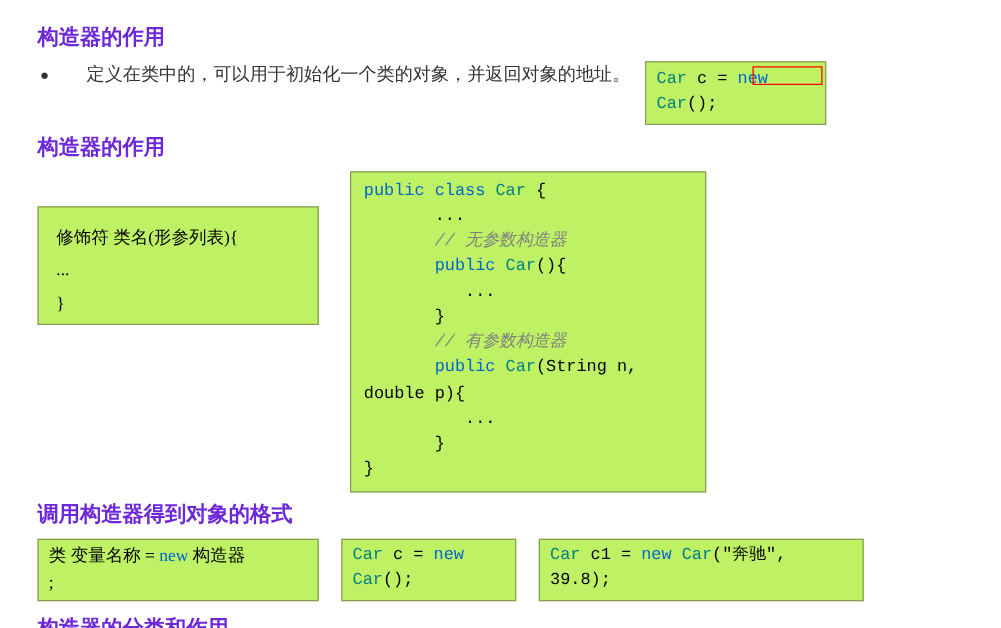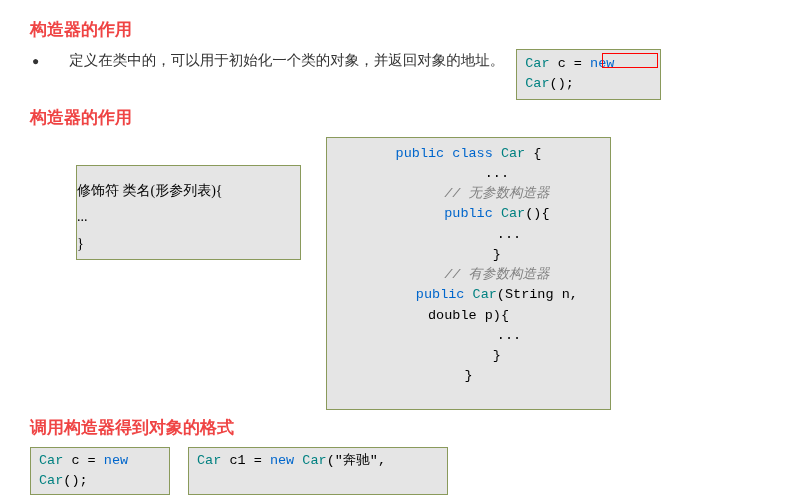--- a/index.html
+++ b/index.html
@@ -1,30 +1,30 @@
 <!DOCTYPE html>
 <html><head>
   <meta charset="utf-8">
   <style>
     * { margin: 0; padding: 0; box-sizing: border-box; }
     body { font-family: "Microsoft YaHei", Arial, sans-serif; background: #fff; width: 801px; padding: 12px 20px 0 30px; position: relative; }
-    .heading { font-weight: bold; font-size: 17px; color: #ef4444; margin-bottom: 8px; margin-top: 6px; }
+    .heading { font-weight: bold; font-size: 17px; color: #6d28d9; margin-bottom: 8px; margin-top: 6px; }
     .row1 { display: flex; align-items: flex-start; gap: 12px; margin-bottom: 4px; }
     .bullet-line { display: flex; align-items: baseline; font-size: 14.5px; color: #333; margin-left: 2px; }
     .bullet-line .dot { font-size: 12px; margin-right: 12px; line-height: 22px; }
     .bullet-line .btxt { line-height: 22px; margin-left: 18px; }
-    .code-box { border: 1px solid #8a9a5b; background: #e5e5e5; font-family: "Courier New", monospace; font-size: 13.5px; line-height: 1.5; padding: 4px 8px; }
+    .code-box { border: 1px solid #8a9a5b; background: #bef264; font-family: "Courier New", monospace; font-size: 13.5px; line-height: 1.5; padding: 4px 8px; }
     .small-right-box { width: 145px; position: relative; }
     .red-box { position: absolute; border: 1.5px solid red; }
     .kw { color: #0066cc; }
     .cls { color: #008080; }
     .cmt { color: #808080; font-style: italic; }
     .row2 { display: flex; align-items: flex-start; gap: 25px; margin-bottom: 2px; }
-    .format-box { width: 225px; height: 95px; padding: 12px 0; font-family: "Microsoft YaHei"; font-size: 14px; line-height: 1.9; margin-top: 28px; margin-left: 46px; }
-    .big-code-box { width: 285px; padding: 6px 10px 22px 10px; white-space: pre; margin-top: 0px; text-align: center; }
+    .format-box { width: 225px; height: 95px; padding: 12px 14px; font-family: "Microsoft YaHei"; font-size: 14px; line-height: 1.9; margin-top: 28px; }
+    .big-code-box { width: 285px; padding: 6px 10px 6px 10px; white-space: pre; margin-top: 0px; }
     .row3 { display: flex; gap: 18px; margin-bottom: 10px; margin-top: 2px; }
     .r3a { width: 225px; padding: 3px 8px; font-family: "Microsoft YaHei"; font-size: 14px; line-height: 1.5; }
     .r3b { width: 140px; padding: 3px 8px; }
     .r3c { width: 260px; padding: 3px 8px; white-space: nowrap; }
   </style>
 </head>
 <body>
 
 <div class="heading">构造器的作用</div>
 <div class="row1">
@@ -55,22 +55,27 @@
 <span class="cmt">       // 有参数构造器</span>
 <span class="kw">       public </span><span class="cls">Car</span><span>(String n,</span>
 <span>double p){</span>
 <span>          ...</span>
 <span>       }</span>
 <span>}</span></div>
 </div>
 
 <div class="heading">调用构造器得到对象的格式</div>
 <div class="row3">
+  <div class="code-box r3a">
+    <div><span>类 变量名称 = </span><span class="kw">new</span><span> 构造器</span></div>
+    <div>;</div>
+  </div>
   <div class="code-box r3b">
     <div><span class="cls">Car</span><span> c = </span><span class="kw">new</span></div>
     <div><span class="cls">Car</span><span>();</span></div>
   </div>
   <div class="code-box r3c">
     <div><span class="cls">Car</span><span> c1 = </span><span class="kw">new </span><span class="cls">Car</span><span>("奔驰",</span></div>
+    <div>39.8);</div>
   </div>
 </div>
 
 <div class="heading">构造器的分类和作用</div>
 
 </body></html>

